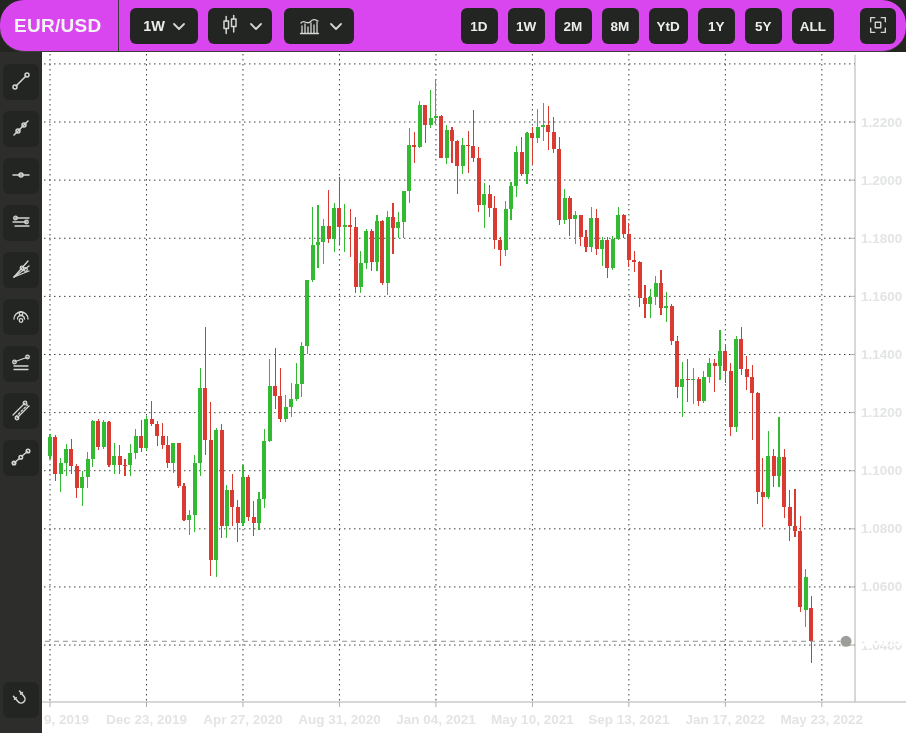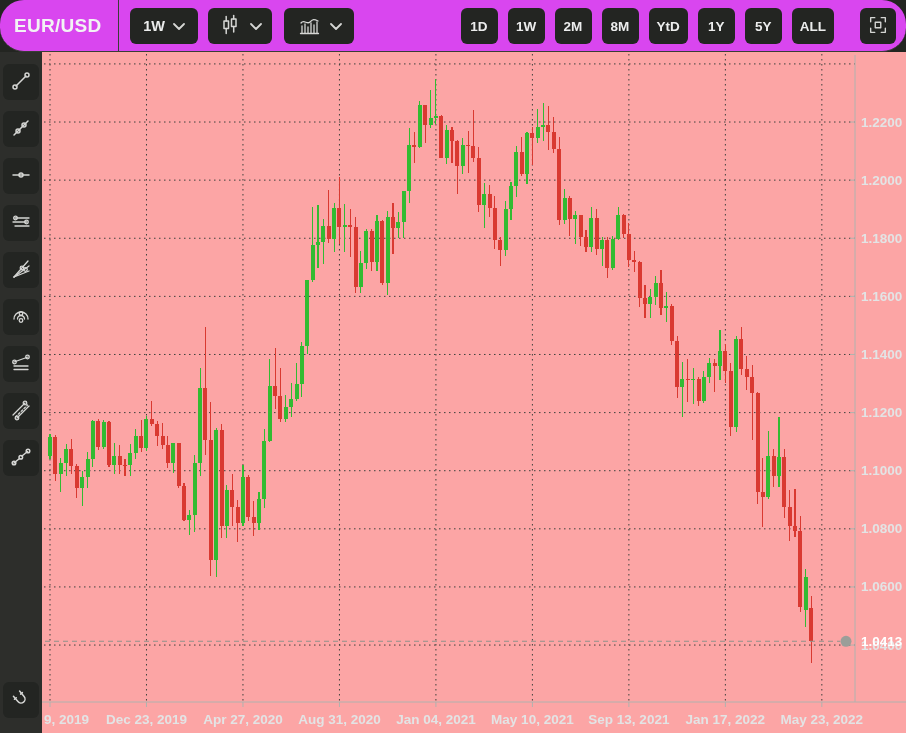--- a/index.html
+++ b/index.html
@@ -23,21 +23,21 @@
           border:none;border-radius:6px;color:#eceded;font-size:13.5px;font-weight:bold;
           font-family:inherit;cursor:pointer;}
   .fullscreen-btn{right:10px;width:36px;}
 
   
   .sidebar{position:absolute;left:0;top:52px;width:42px;height:681px;background:#2d2e2b;}
   .tool-btn{position:absolute;left:3px;width:36px;height:36px;background:#232522;border:none;
           border-radius:6px;cursor:pointer;display:flex;align-items:center;justify-content:center;padding:0;}
 
   
-  .chart-wrap{position:absolute;left:42px;top:52px;width:864px;height:681px;background:#fca5a5;}
+  .chart-wrap{position:absolute;left:42px;top:52px;width:864px;height:681px;background:#ffffff;}
   svg text{font-family:"Liberation Sans",sans-serif;}
   .icon-stroke{stroke:#d5d6d4;stroke-width:1.5;fill:none;stroke-linecap:round;stroke-linejoin:round;}
 </style>
 </head>
 <body>
 
 <div class="app">
 
   <div class="topbar">
     <div class="symbol">EUR/USD</div>

